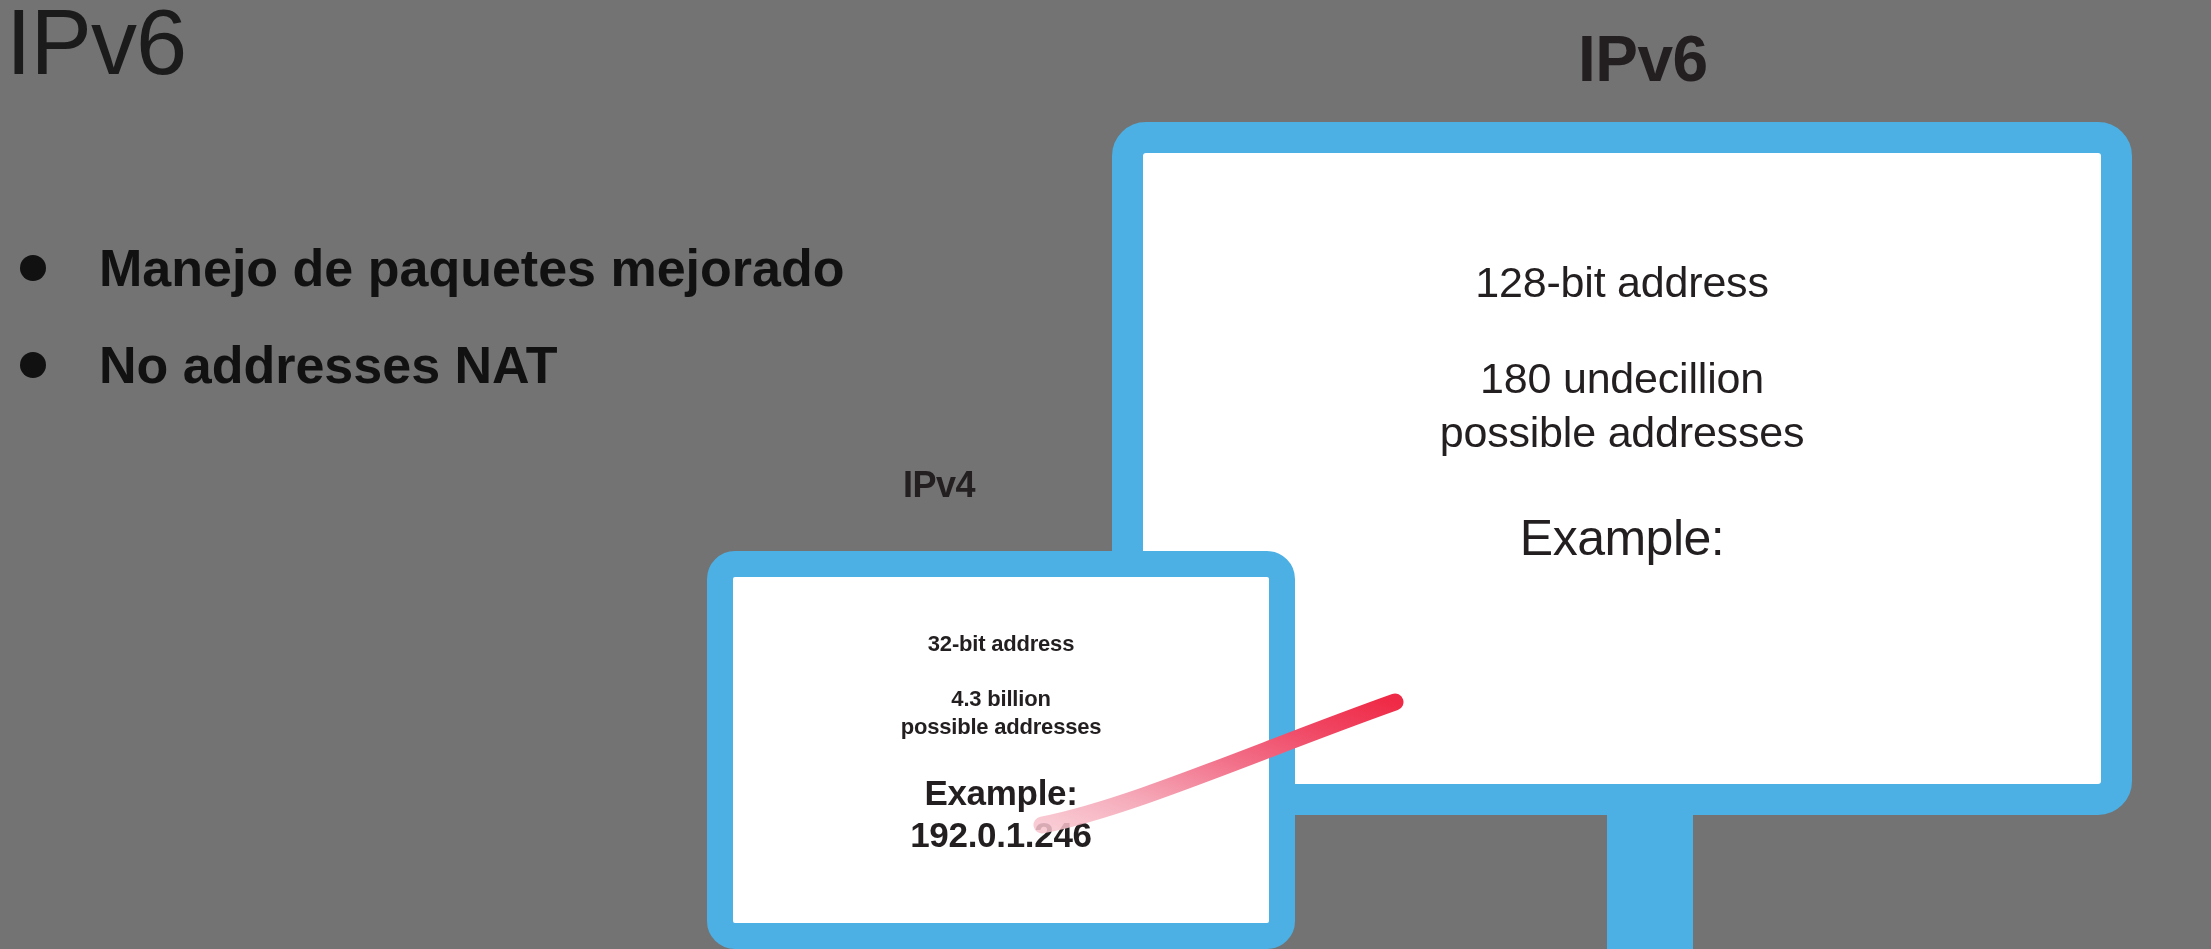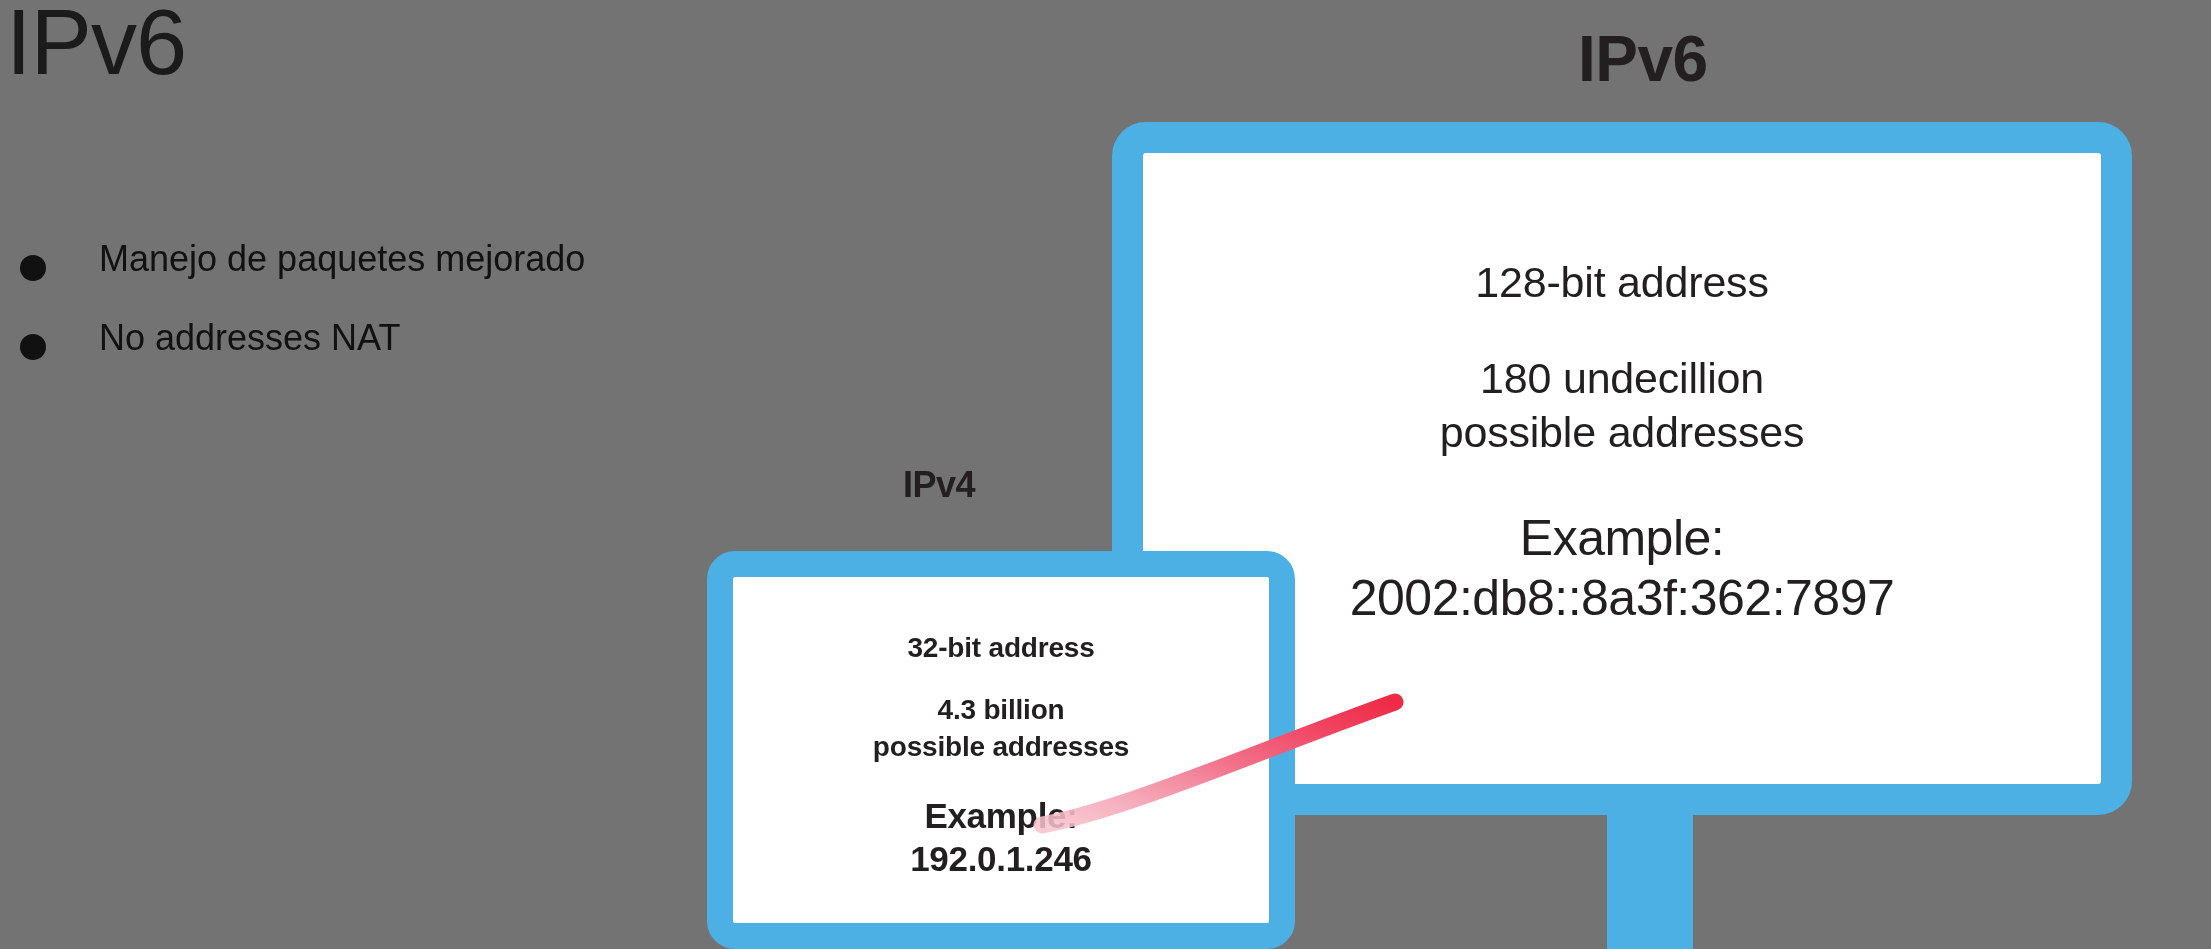--- a/index.html
+++ b/index.html
@@ -46,24 +46,24 @@
   .bullet-dot {
     width: 26px;
     height: 26px;
     border-radius: 50%;
     background: #111111;
     margin-top: 17px;
     margin-left: 10px;
     flex: 0 0 auto;
   }
   .bullet-text {
-    font-size: 36px;
+    font-size: 52px;
     line-height: 1.18;
     color: #111111;
-    font-weight: 400;
+    font-weight: 700;
     margin-left: 53px;
     white-space: nowrap;
   }
 
   
   .diagram-label {
     position: absolute;
     font-weight: 700;
     color: #231f20;
     white-space: nowrap;
@@ -147,21 +147,21 @@
     position: absolute;
     left: 740px;
     top: 630px;
     width: 522px;
     text-align: center;
     color: #231f20;
     font-weight: 700;
     z-index: 5;
   }
   .ipv4-line {
-    font-size: 28px;
+    font-size: 22px;
     line-height: 1.3;
     letter-spacing: -0.2px;
   }
   .ipv4-head { margin-bottom: 26px; }
   #ipv4-example-block { margin-top: 30px; }
   .ipv4-example-line {
     font-size: 35px;
     line-height: 1.22;
     letter-spacing: -0.3px;
   }
@@ -200,21 +200,20 @@
   <div id="ipv6-stand-neck"></div>
   <div id="ipv6-monitor"></div>
 
   <div id="ipv6-screen-text">
     <div class="ipv6-line">128-bit address</div>
     <div class="ipv6-gap"></div>
     <div class="ipv6-line">180 undecillion</div>
     <div class="ipv6-line">possible addresses</div>
     <div id="ipv6-example-block">
       <div class="ipv6-example-line">Example:</div>
-      <div class="ipv6-example-line">2002:db8::8a3f:362:7897</div>
     </div>
   </div>
 
   <div class="diagram-label" id="ipv4-diagram-label">IPv4</div>
 
   <div id="ipv4-monitor"></div>
 
   <div id="ipv4-screen-text">
     <div class="ipv4-line ipv4-head">32-bit address</div>
     <div class="ipv4-line">4.3 billion</div>

